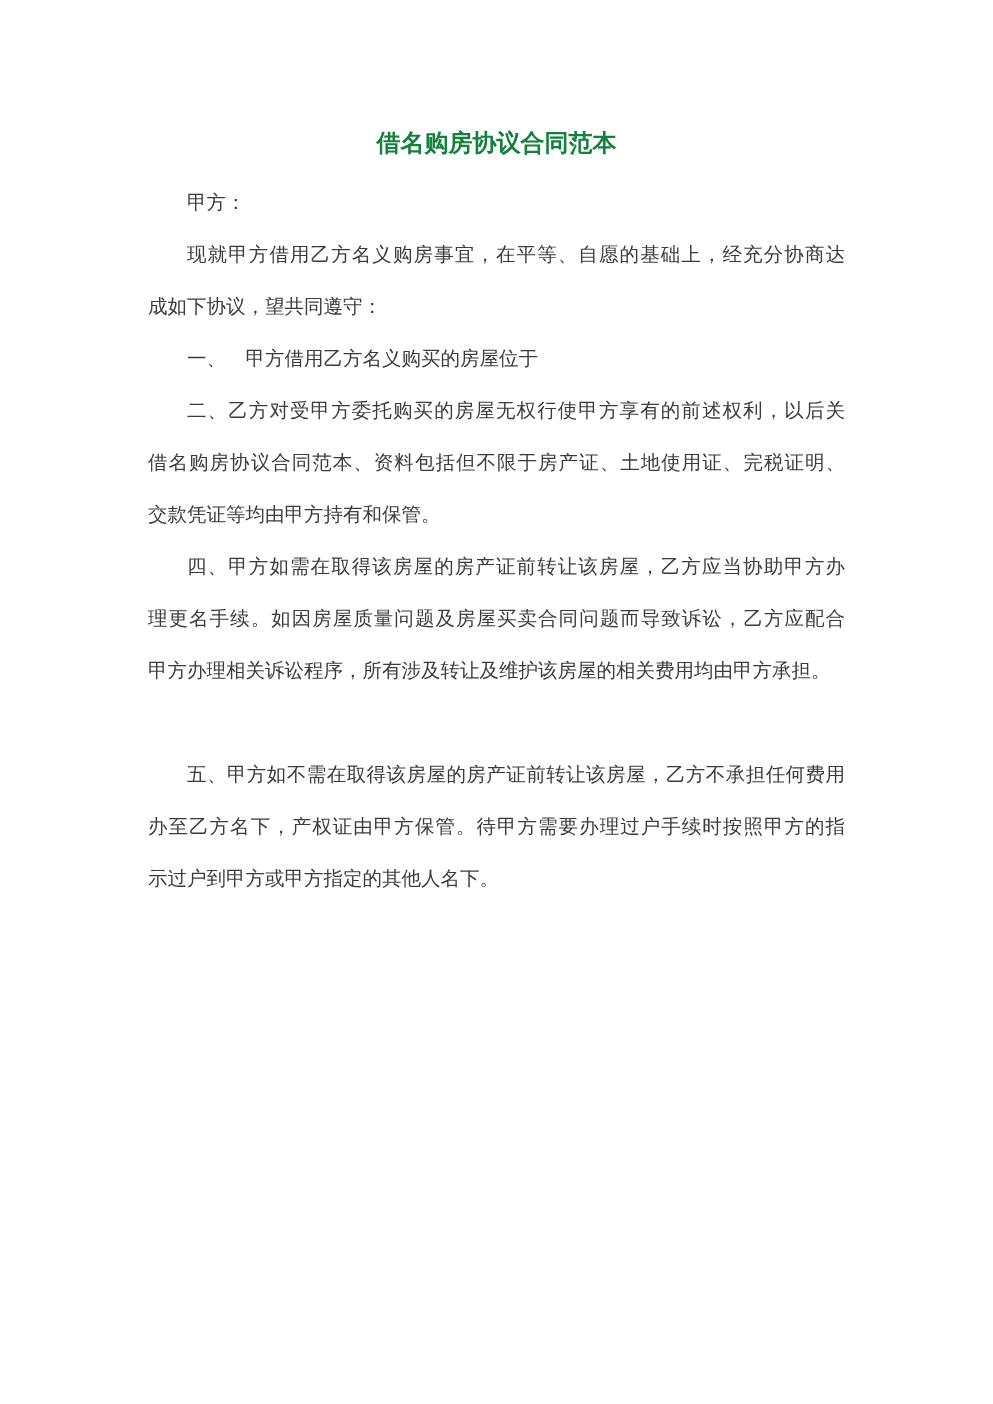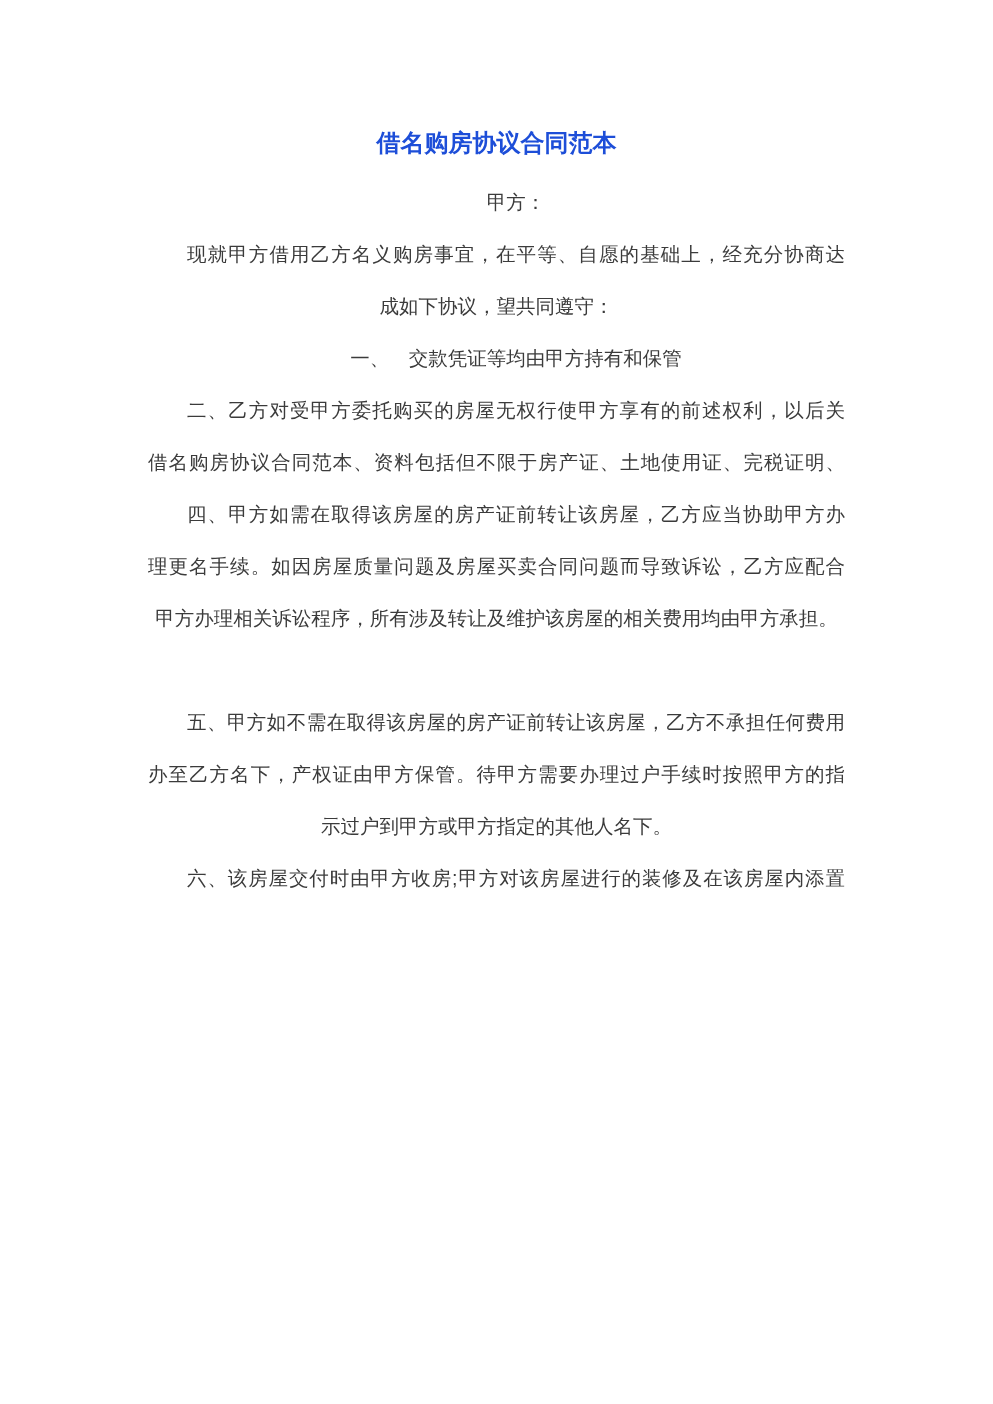--- a/index.html
+++ b/index.html
@@ -17,39 +17,39 @@
   }
   .content {
     position: absolute;
     left: 148px;
     top: 120px;
     width: 697px;
   }
   .doc-title {
     font-size: 24px;
     font-weight: 700;
-    color: #1d4ed8;
+    color: #15803d;
     line-height: 46px;
     text-align: center;
     margin: 0 0 10px 0;
   }
   .paragraph {
     margin: 0;
     padding: 0;
     color: #3b3b3b;
   }
   .paragraph.gap-before {
     margin-top: 52px;
   }
   .line {
     font-size: 19.5px;
     line-height: 52px;
     height: 52px;
     color: #3b3b3b;
-    text-align: center;
+    text-align: left;
     white-space: nowrap;
   }
   .line.first {
     text-indent: 39px;
   }
   .line.justify {
     white-space: normal;
     text-align: justify;
     text-align-last: justify;
   }
@@ -62,34 +62,32 @@
     <h1 class="doc-title">借名购房协议合同范本</h1>
     <div>
         <div class="paragraph">
           <div class="line first">甲方：</div>
         </div>
         <div class="paragraph">
           <div class="line first justify">现就甲方借用乙方名义购房事宜，在平等、自愿的基础上，经充分协商达</div>
           <div class="line">成如下协议，望共同遵守：</div>
         </div>
         <div class="paragraph">
-          <div class="line first">一、　交款凭证等均由甲方持有和保管</div>
+          <div class="line first">一、　甲方借用乙方名义购买的房屋位于</div>
         </div>
         <div class="paragraph">
           <div class="line first justify">二、乙方对受甲方委托购买的房屋无权行使甲方享有的前述权利，以后关</div>
           <div class="line justify">借名购房协议合同范本、资料包括但不限于房产证、土地使用证、完税证明、</div>
+          <div class="line">交款凭证等均由甲方持有和保管。</div>
         </div>
         <div class="paragraph">
           <div class="line first justify">四、甲方如需在取得该房屋的房产证前转让该房屋，乙方应当协助甲方办</div>
           <div class="line justify">理更名手续。如因房屋质量问题及房屋买卖合同问题而导致诉讼，乙方应配合</div>
           <div class="line">甲方办理相关诉讼程序，所有涉及转让及维护该房屋的相关费用均由甲方承担。</div>
         </div>
         <div class="paragraph gap-before">
           <div class="line first justify">五、甲方如不需在取得该房屋的房产证前转让该房屋，乙方不承担任何费用</div>
           <div class="line justify">办至乙方名下，产权证由甲方保管。待甲方需要办理过户手续时按照甲方的指</div>
           <div class="line">示过户到甲方或甲方指定的其他人名下。</div>
         </div>
-        <div class="paragraph">
-          <div class="line first justify">六、该房屋交付时由甲方收房;甲方对该房屋进行的装修及在该房屋内添置</div>
-        </div>
       </div>
   </div>
 </div>
 
 </body></html>

